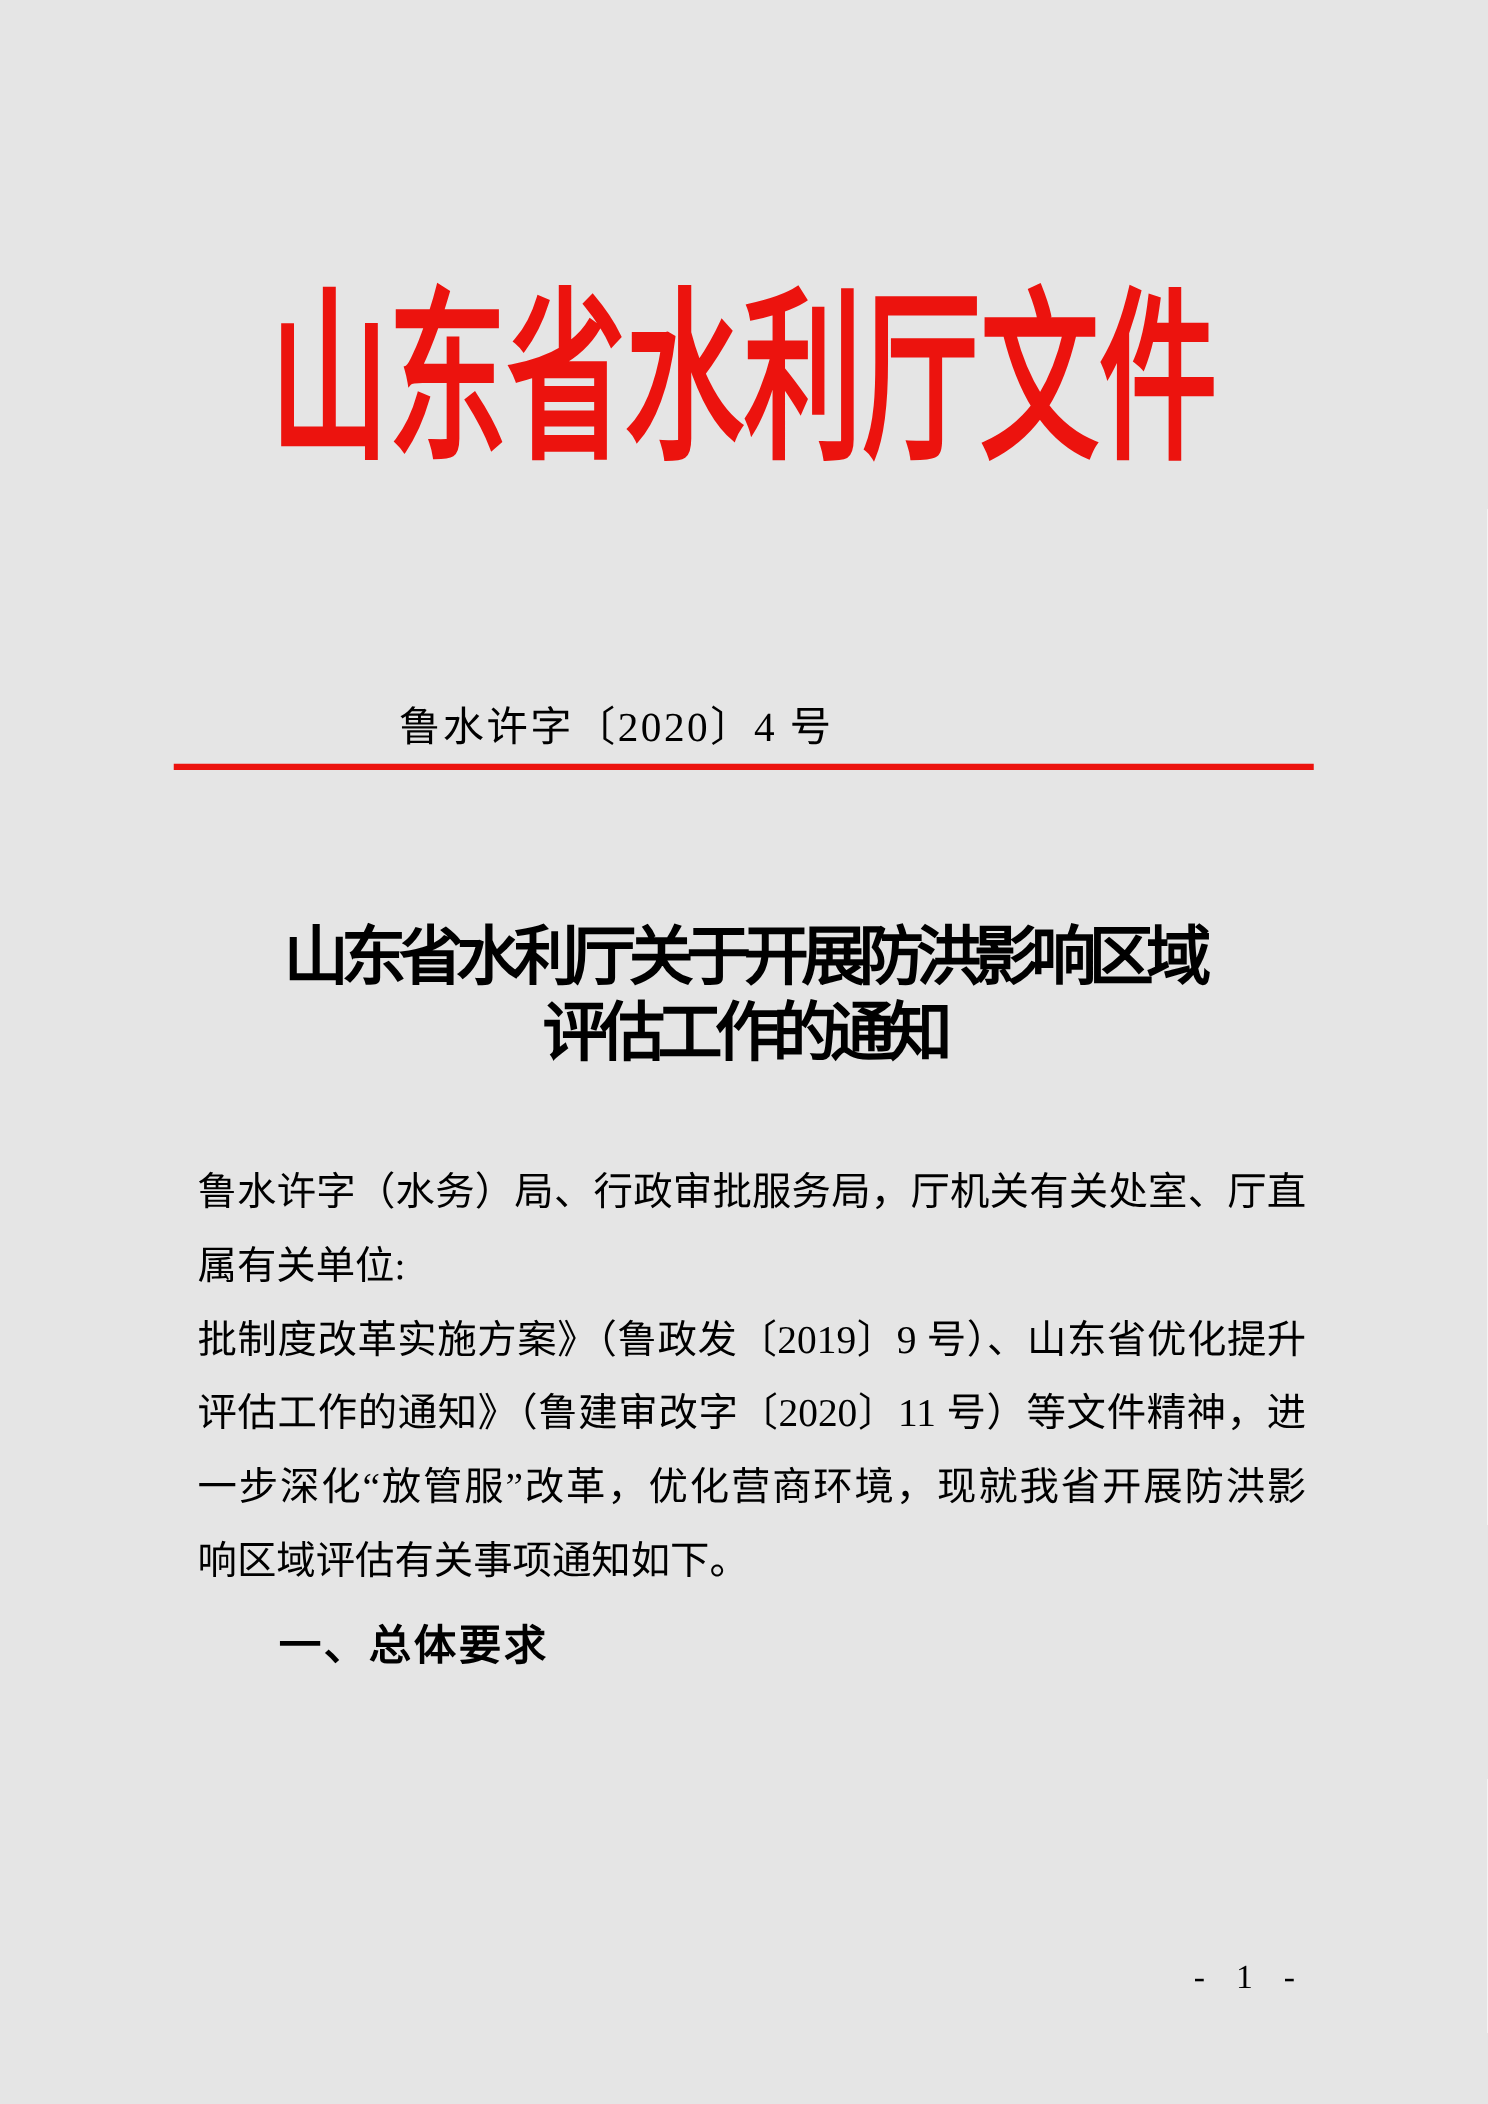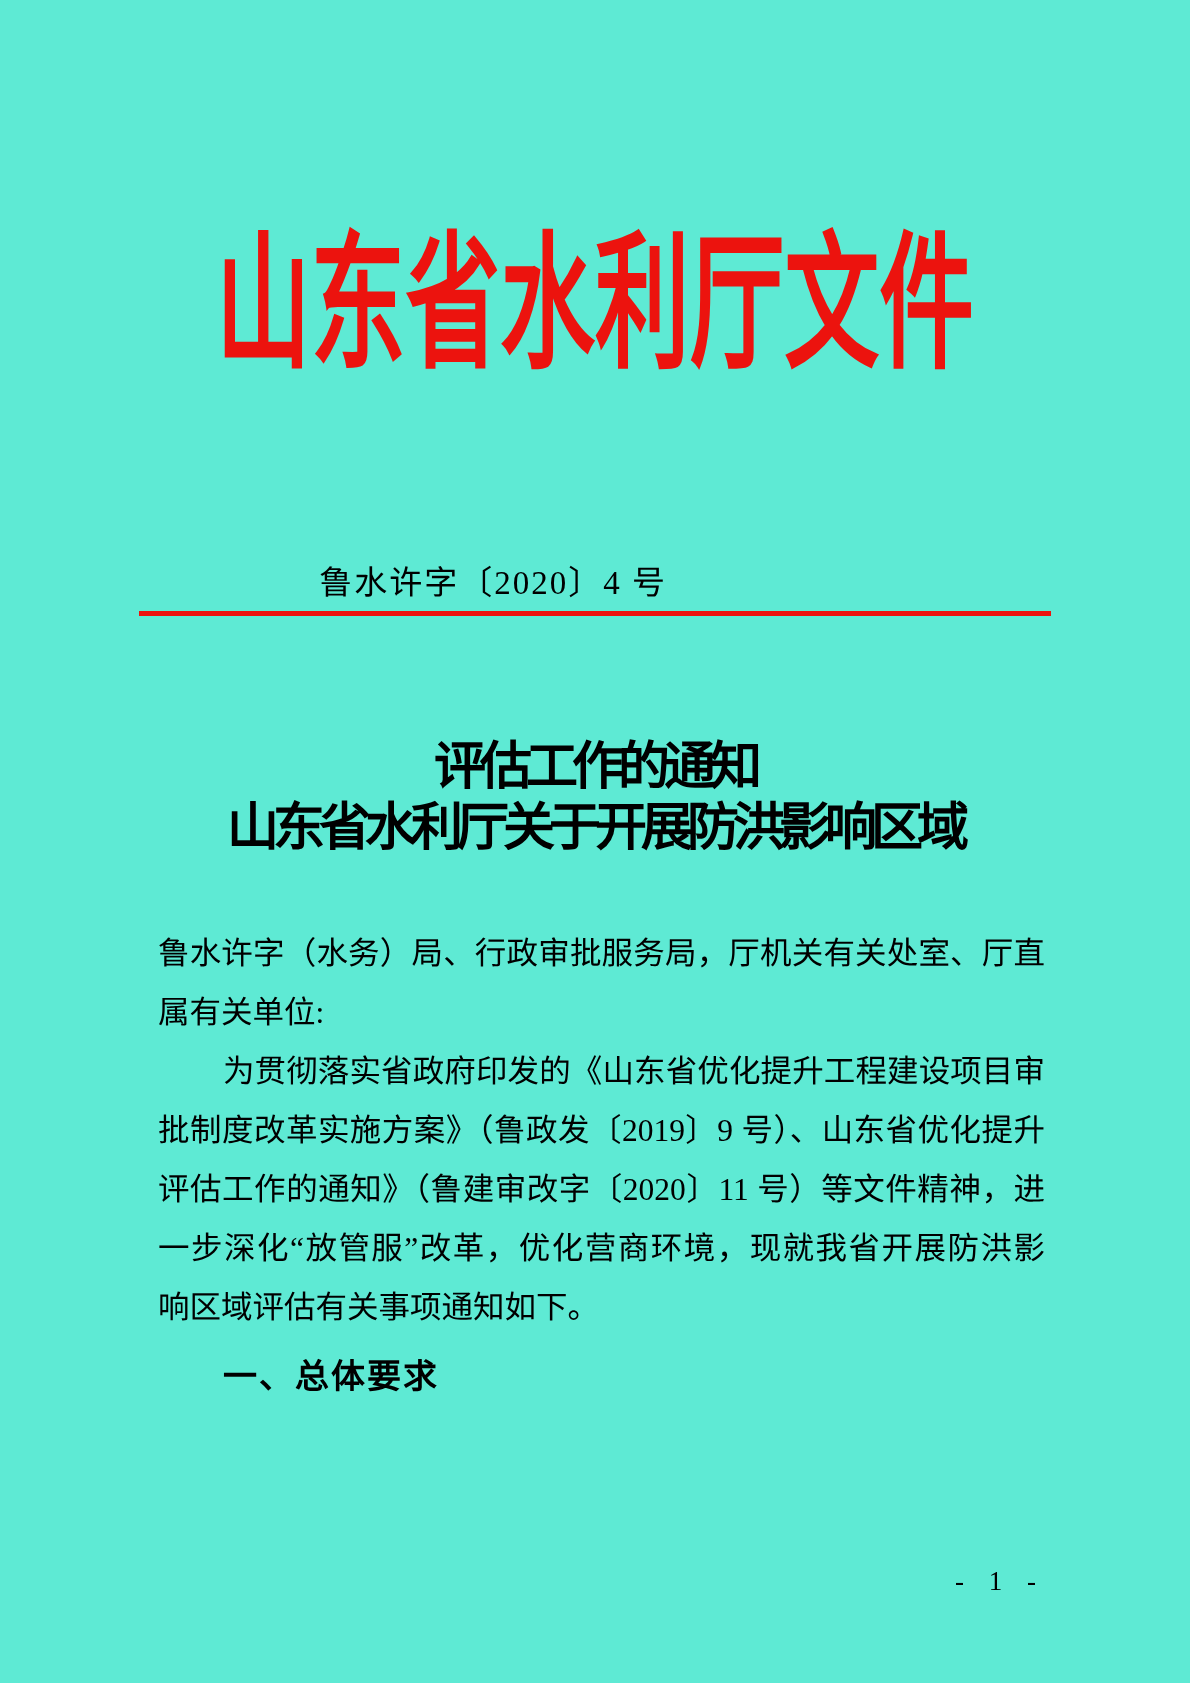--- a/index.html
+++ b/index.html
@@ -4,21 +4,21 @@
 <style>
   html, body {
     margin: 0;
     padding: 0;
     background: #ffffff;
   }
   .page {
     position: relative;
     width: 1190px;
     height: 1683px;
-    background: #5eead4;
+    background: #e5e5e5;
     overflow: hidden;
     font-family: "Liberation Serif", "DejaVu Serif", serif;
     color: #000000;
   }
 
   
   .banner-wrap {
     position: absolute;
     top: 230px;
     left: 0;
@@ -122,28 +122,27 @@
 
   <div class="banner-wrap">
     <div class="banner">山东省水利厅文件</div>
   </div>
 
   <div class="docnum">鲁水许字〔2020〕4 号</div>
 
   <div class="rule"></div>
 
   <div class="doc-title">
+    <div>山东省水利厅关于开展防洪影响区域</div>
     <div>评估工作的通知</div>
-    <div>山东省水利厅关于开展防洪影响区域</div>
   </div>
 
   <div class="body-block">
     <div class="bl full">鲁水许字（水务）局、行政审批服务局，厅机关有关处室、厅直</div>
     <div class="bl left">属有关单位:</div>
-    <div class="bl full ind">为贯彻落实省政府印发的《山东省优化提升工程建设项目审</div>
     <div class="bl full">批制度改革实施方案》（鲁政发〔2019〕9 号）、山东省优化提升</div>
     <div class="bl full">评估工作的通知》（鲁建审改字〔2020〕11 号）等文件精神，进</div>
     <div class="bl full">一步深化“放管服”改革，优化营商环境，现就我省开展防洪影</div>
     <div class="bl left">响区域评估有关事项通知如下。</div>
 
     <div class="section-heading">一、总体要求</div>
   </div>
 
   <div class="pagenum">- 1 -</div>
 

